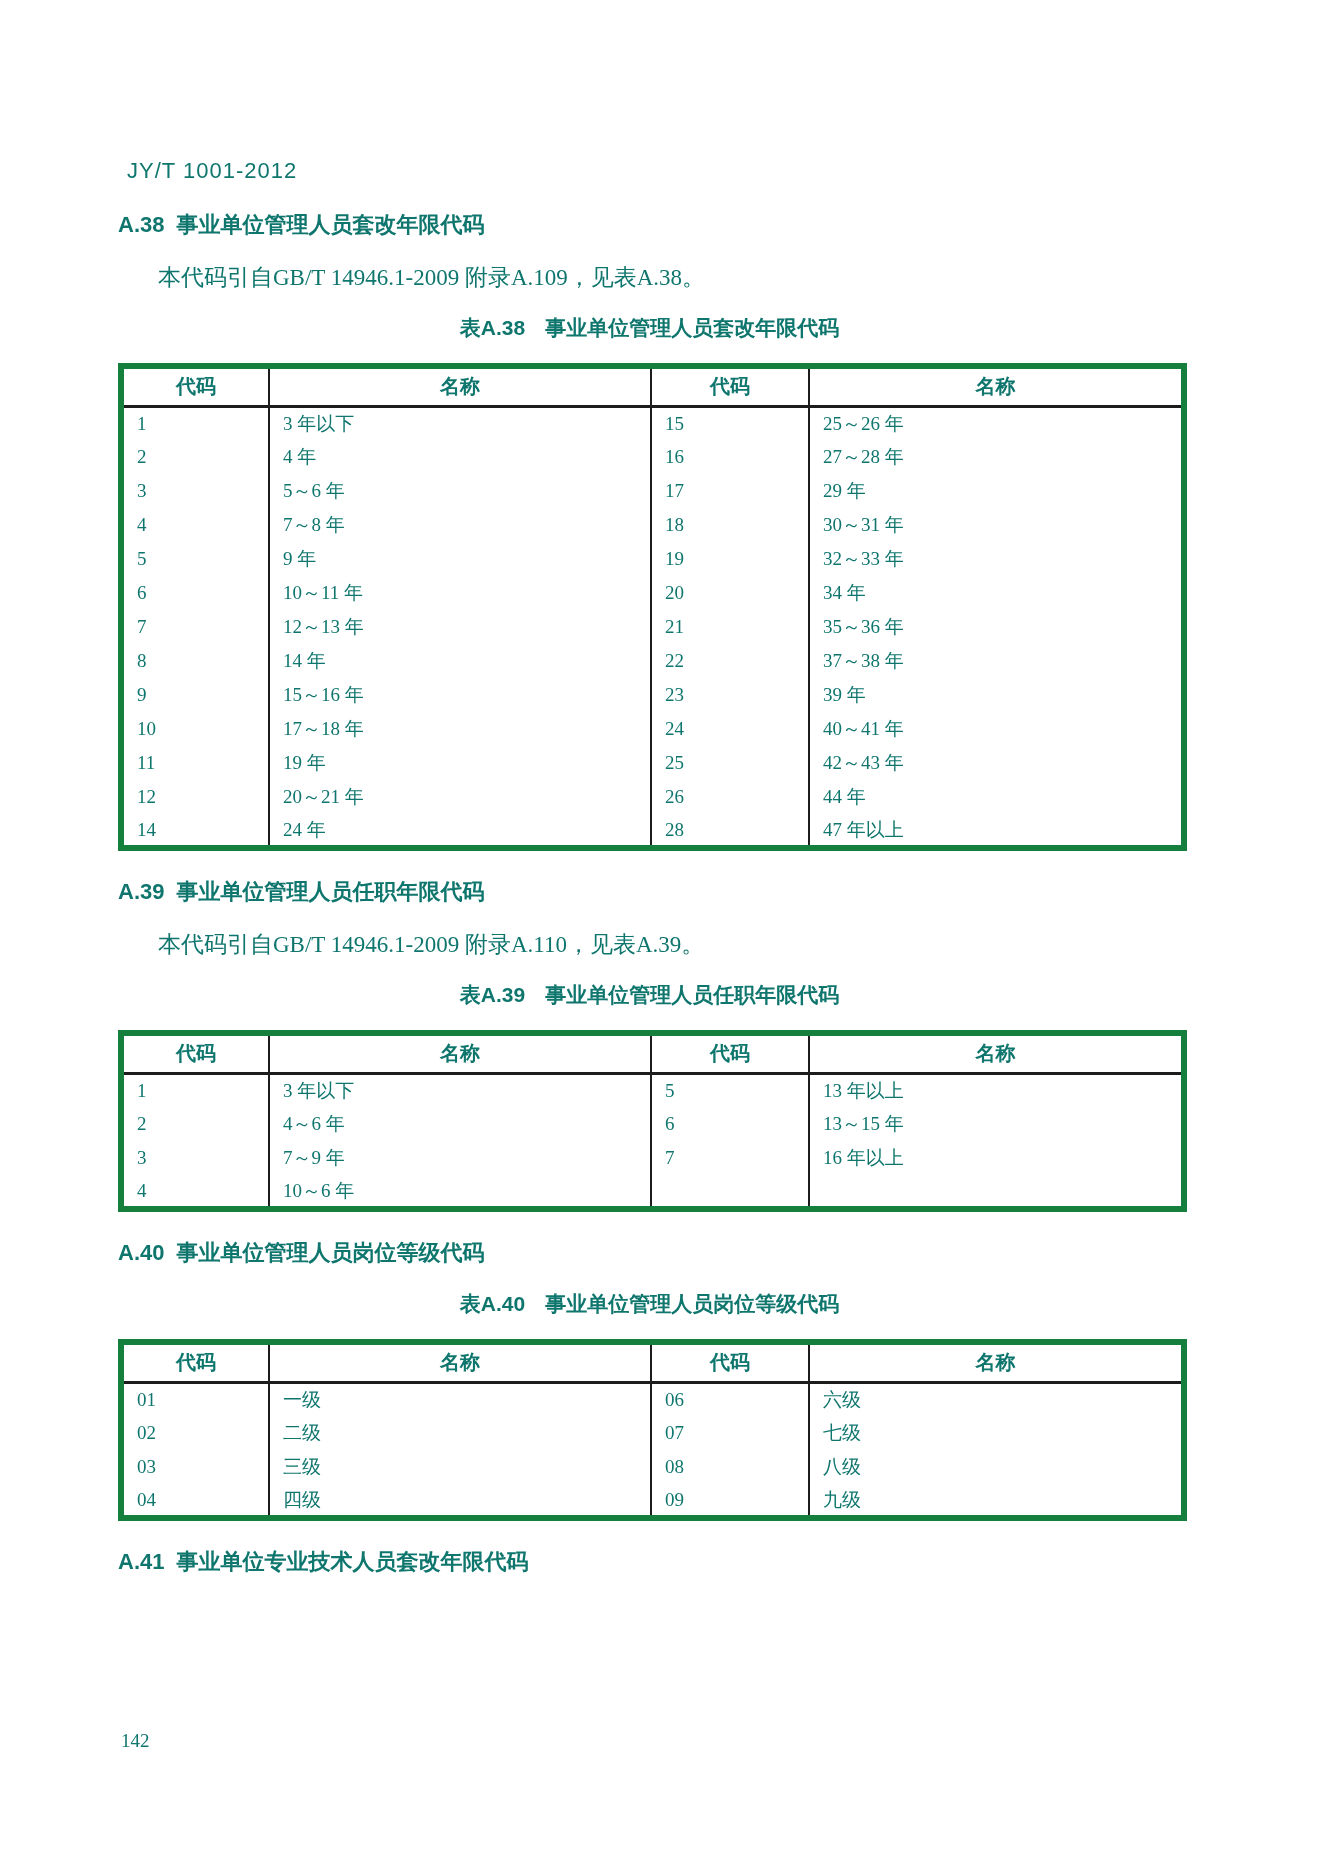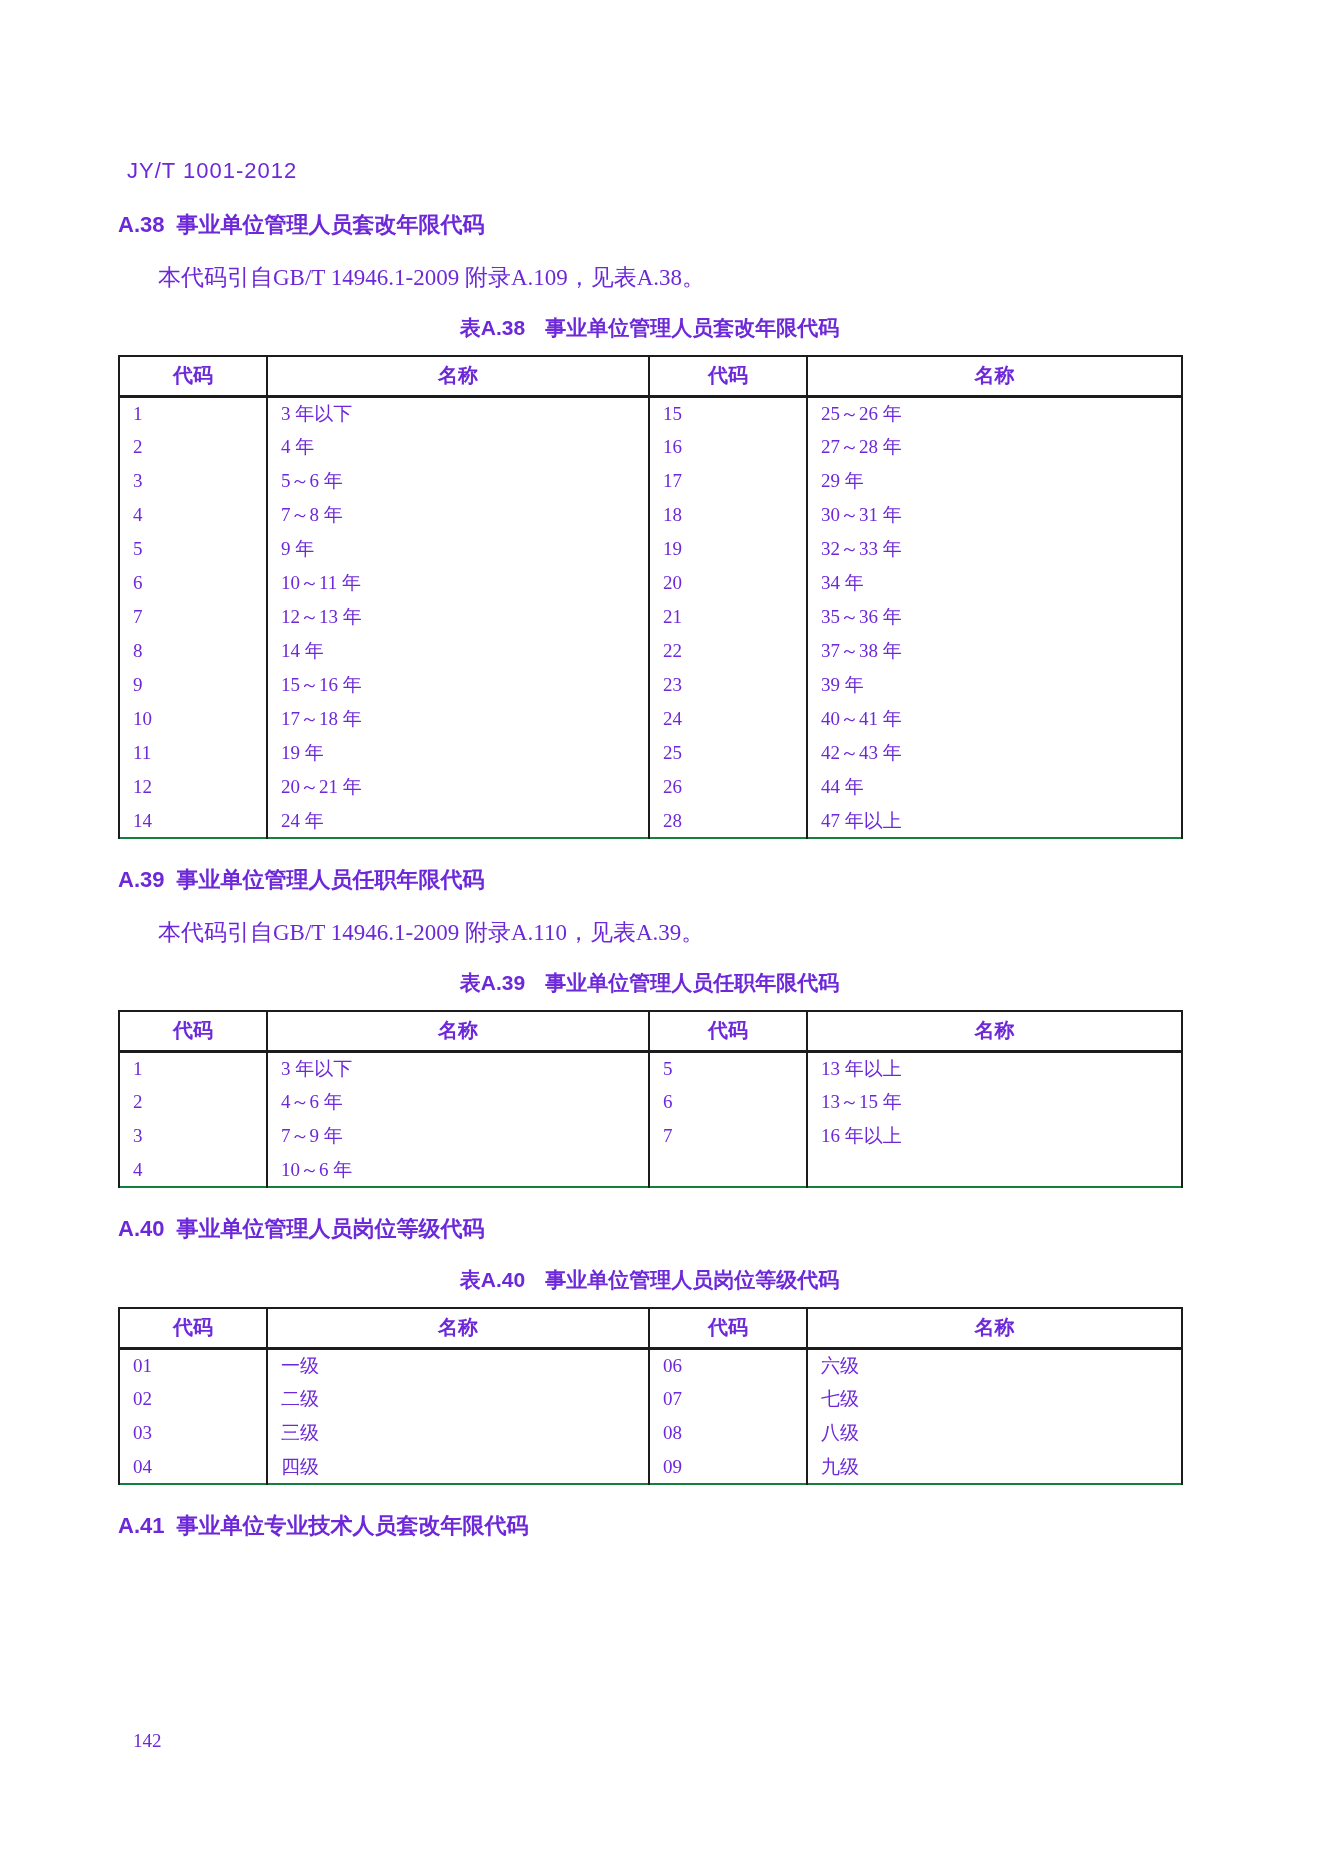--- a/index.html
+++ b/index.html
@@ -2,21 +2,21 @@
 <html lang="zh"><head>
 <meta charset="utf-8">
 <style>
   * { box-sizing: border-box; }
   html, body { margin: 0; padding: 0; background: #ffffff; }
   .page {
     position: relative;
     width: 1323px;
     height: 1871px;
     background: #ffffff;
-    color: #6d28d9;
+    color: #0f766e;
     font-family: "Liberation Serif", "DejaVu Serif", serif;
     overflow: hidden;
   }
   .content { margin-left: 118px; width: 1063px; }
 
   .doc-code {
     padding-top: 158px;
     margin-left: 9px;
     font-family: "Liberation Sans", "DejaVu Sans", sans-serif;
     font-size: 22px;
@@ -43,25 +43,25 @@
     margin-top: 22px;
     text-align: center;
     font-family: "Liberation Sans", "DejaVu Sans", sans-serif;
     font-size: 21px;
     font-weight: bold;
     line-height: 27px;
   }
   .tbl-caption .cap-label { margin-right: 20px; text-align: right; }
 
   table.code-table {
-    margin-top: 14px;
+    margin-top: 22px;
     width: 1063px;
     border-collapse: collapse;
     table-layout: fixed;
-    border: 2px solid #15803d;
+    border: 6px solid #15803d;
   }
   col.w-code1 { width: 148px; }
   col.w-name1 { width: 382px; }
   col.w-code2 { width: 158px; }
   col.w-name2 { width: 375px; }
   table.code-table th {
     border: 2px solid #1c1c1c;
     border-bottom: 3px solid #1c1c1c;
     height: 40px;
     font-family: "Liberation Sans", "DejaVu Sans", sans-serif;
@@ -77,21 +77,21 @@
     height: 34px;
     font-size: 19px;
     padding: 0 6px 0 13px;
     vertical-align: middle;
     overflow: hidden;
     white-space: nowrap;
   }
 
   .page-number {
     position: absolute;
-    left: 133px;
+    left: 121px;
     top: 1730px;
     font-size: 19px;
   }
 </style>
 </head>
 <body>
 
 <div class="page">
   <div class="content">
 

